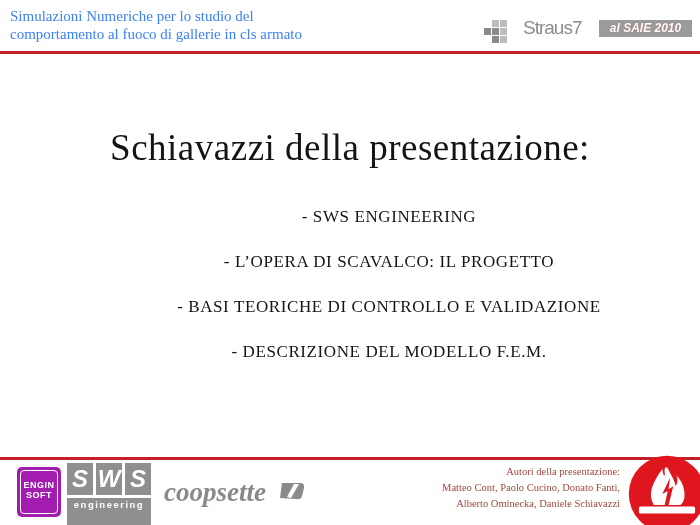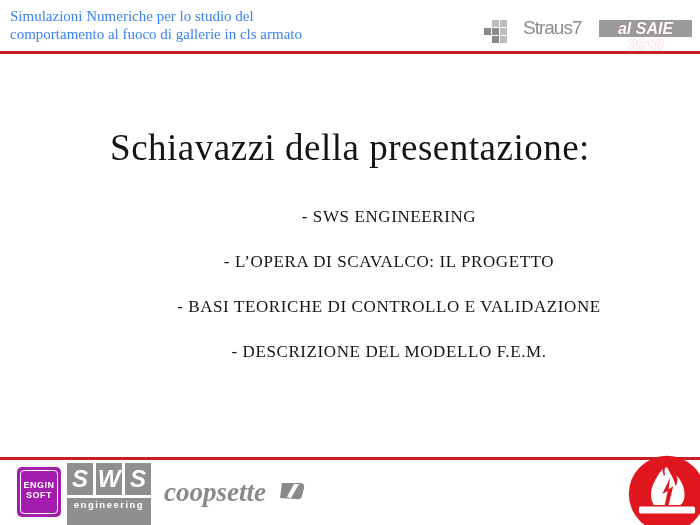--- a/index.html
+++ b/index.html
@@ -19,21 +19,21 @@
   .sq-l { background:#bcbcbc; }
   .sq-d { background:#8a8a8a; }
   .straus-text {
     font-family:"Liberation Sans", sans-serif; font-size:19px; line-height:29px;
     color:#8c8c8c; letter-spacing:-1px; margin-left:16px;
   }
   .saie-badge {
     position:absolute; left:599px; top:20px; width:93px; height:17px;
     background:#9b9b9b; color:#ffffff; text-align:center;
     font-family:"Liberation Sans", sans-serif; font-style:italic; font-weight:bold;
-    font-size:16px; line-height:17px; text-shadow:0 0 1px rgba(190,40,40,.55);
+    font-size:12px; line-height:17px; text-shadow:0 0 1px rgba(190,40,40,.55);
   }
   .rule { position:absolute; left:0; width:700px; height:3px; background:#c42127; }
   .rule-top { top:51px; }
   .rule-bottom { top:457px; }
 
   
   .page-title {
     position:absolute; top:126px; left:0; width:700px; text-align:center;
     font-size:37px; color:#141414; letter-spacing:0.5px;
   }
@@ -132,20 +132,25 @@
   <div class="coopsette-logo">
     <span>coopsette</span>
     <span>
       <svg width="27" height="20" viewBox="0 0 27 20">
         <path d="M3,2 L21,2 Q26,2 25,7 L23,15 Q22,19 17,18 L1,17 Z" fill="#8a8a8a"></path>
         <path d="M15,3 L20,3 L12,17 L8,16 Z" fill="#ffffff"></path>
       </svg>
     </span>
   </div>
 
+  <div class="authors">
+    <div>Autori della presentazione:</div>
+    <div>Matteo Cont, Paolo Cucino, Donato Fanti,</div>
+    <div>Alberto Ominecka, Daniele Schiavazzi</div>
+  </div>
 
   <div class="fire-logo">
     <svg width="78" height="78" viewBox="0 0 100 100">
       <circle cx="50" cy="50" r="49" fill="#e0161f"></circle>
       <rect x="14" y="66" width="72" height="9" rx="2" fill="#ffffff"></rect>
       <path d="M33,64 C25,50 31,36 44,18 C45,27 48,30 47,22 C46,17 49,14 51,17 C55,26 60,32 61,40 C64,36 64,30 62,26 C70,34 74,46 72,56 C71,60 69,63 67,64 Z" fill="#ffffff"></path>
       <path d="M47,64 L51,46 L44,50 L54,29 L52,44 L58,40 L52,64 Z" fill="#e0161f"></path>
     </svg>
   </div>
 

